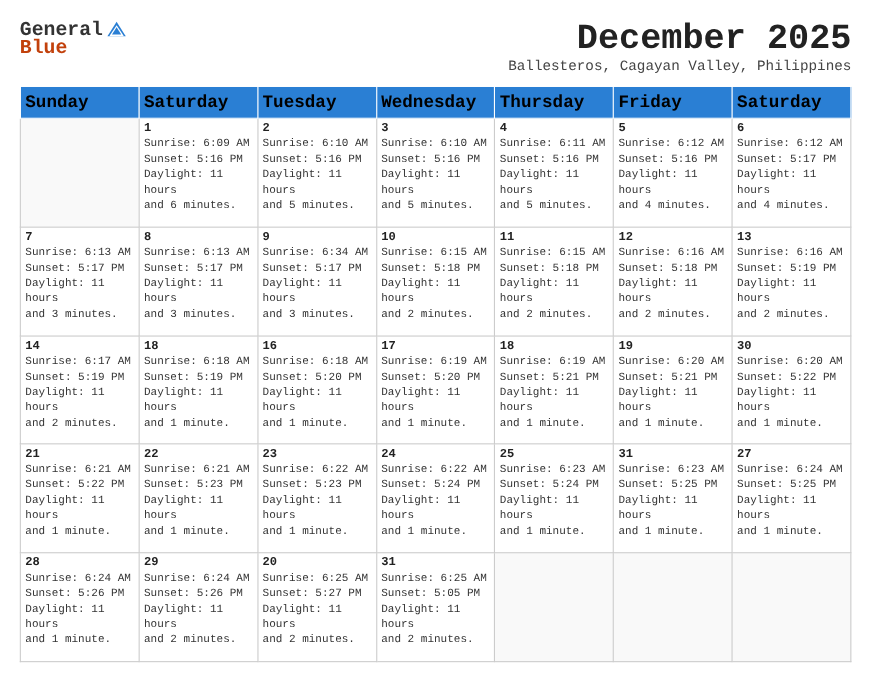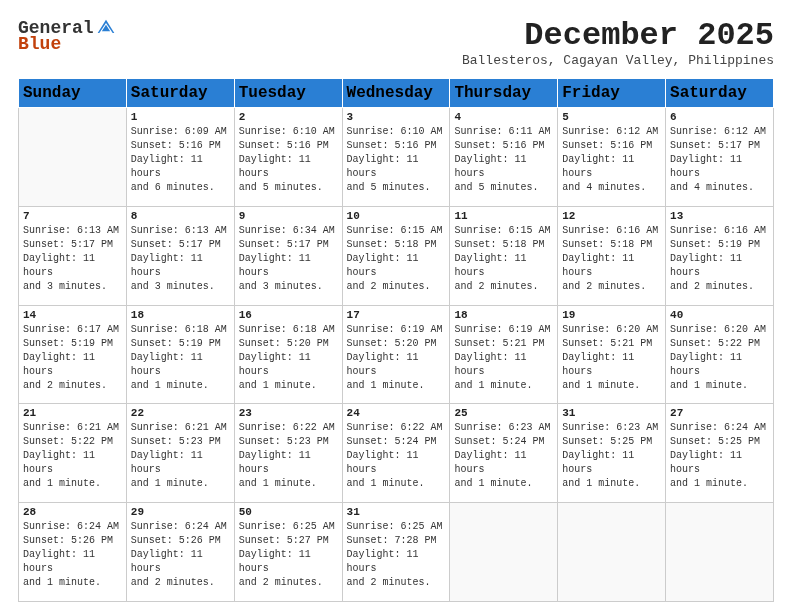--- a/index.html
+++ b/index.html
@@ -298,21 +298,21 @@
           <td>
             <div class="day-number">19</div>
             <div class="day-info">
               <div>Sunrise: 6:20 AM</div>
               <div>Sunset: 5:21 PM</div>
               <div>Daylight: 11 hours</div>
               <div>and 1 minute.</div>
             </div>
           </td>
           <td>
-            <div class="day-number">40</div>
+            <div class="day-number">30</div>
             <div class="day-info">
               <div>Sunrise: 6:20 AM</div>
               <div>Sunset: 5:22 PM</div>
               <div>Daylight: 11 hours</div>
               <div>and 1 minute.</div>
             </div>
           </td>
         </tr>
         <tr class="week-row">
           <td>
@@ -392,33 +392,33 @@
           <td>
             <div class="day-number">29</div>
             <div class="day-info">
               <div>Sunrise: 6:24 AM</div>
               <div>Sunset: 5:26 PM</div>
               <div>Daylight: 11 hours</div>
               <div>and 2 minutes.</div>
             </div>
           </td>
           <td>
-            <div class="day-number">50</div>
+            <div class="day-number">20</div>
             <div class="day-info">
               <div>Sunrise: 6:25 AM</div>
               <div>Sunset: 5:27 PM</div>
               <div>Daylight: 11 hours</div>
               <div>and 2 minutes.</div>
             </div>
           </td>
           <td>
             <div class="day-number">31</div>
             <div class="day-info">
               <div>Sunrise: 6:25 AM</div>
-              <div>Sunset: 7:28 PM</div>
+              <div>Sunset: 5:05 PM</div>
               <div>Daylight: 11 hours</div>
               <div>and 2 minutes.</div>
             </div>
           </td>
           <td class="empty"></td>
           <td class="empty"></td>
           <td class="empty"></td>
         </tr>
       </tbody>
   </table>

